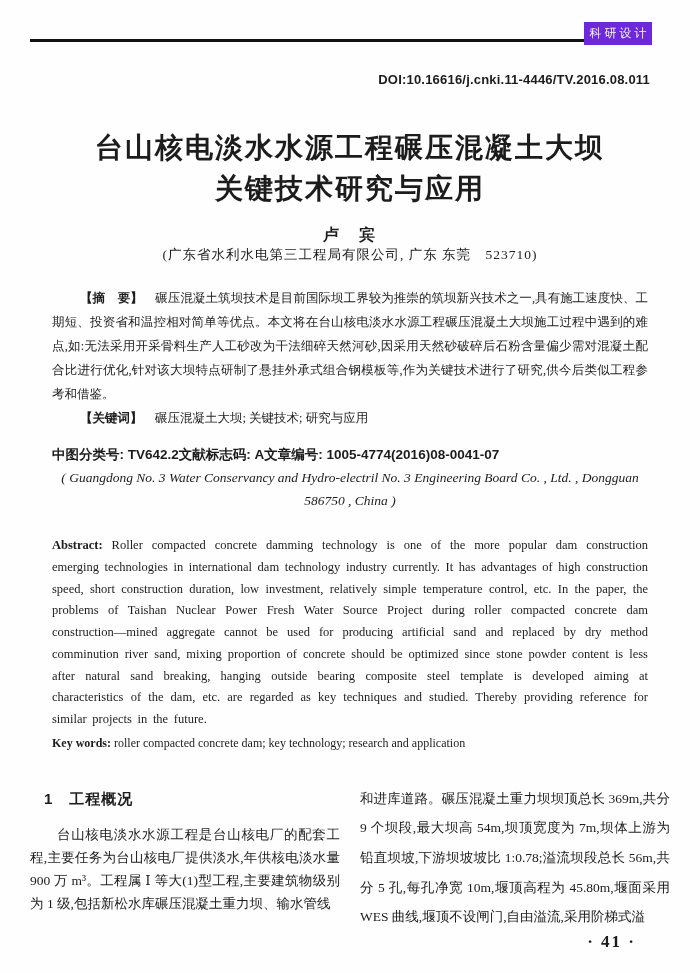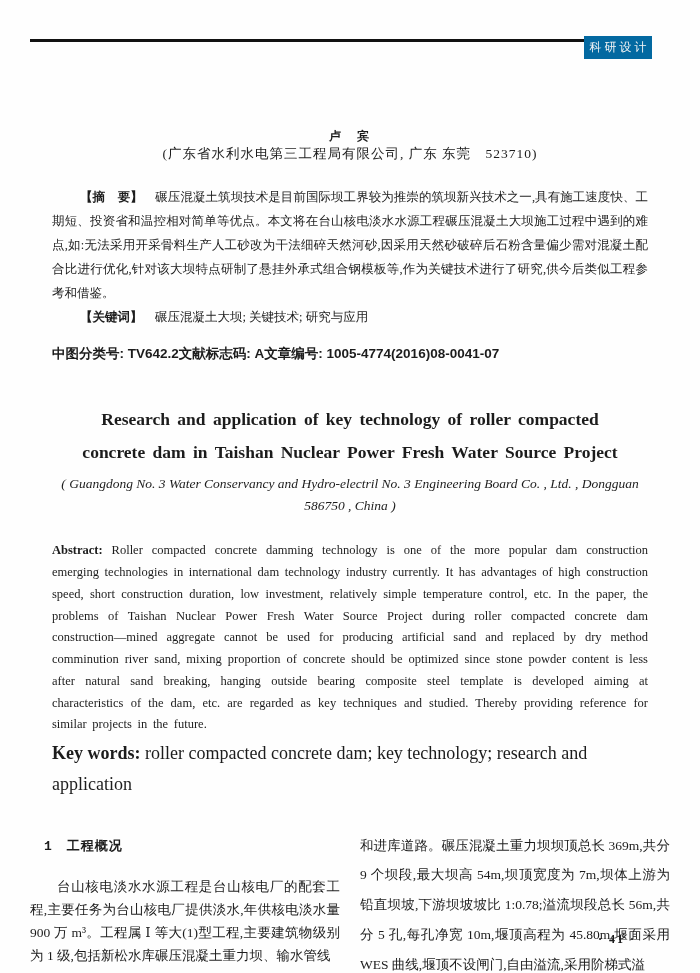--- a/index.html
+++ b/index.html
@@ -14,23 +14,23 @@
     overflow:hidden;
   }
   .content { padding:0 52px; }
 
   
   .top-rule {
     position:absolute; left:30px; top:39px;
     width:622px; height:3px; background:#121212;
   }
   .category-badge {
-    position:absolute; left:584px; top:36px;
+    position:absolute; left:584px; top:22px;
     width:68px; height:23px;
-    background:#0369a1; color:#f5f5f5;
+    background:#6d28d9; color:#f5f5f5;
     font-family:"Liberation Sans","DejaVu Sans",sans-serif;
     font-size:12px; letter-spacing:3px;
     display:flex; align-items:center; justify-content:center;
     padding-left:3px;
   }
   .doi-line {
     position:absolute; top:72px; right:50px;
     font-family:"Liberation Sans","DejaVu Sans",sans-serif;
     font-weight:bold; font-size:13px; letter-spacing:.2px;
   }
@@ -40,21 +40,21 @@
     margin-top:128px;
     text-align:center;
     font-weight:bold;
     font-size:28px;
     line-height:1.45;
     letter-spacing:2px;
   }
   .author-cn {
     margin-top:16px;
     text-align:center;
-    font-size:12px; font-weight:bold;
+    font-size:16px; font-weight:bold;
     letter-spacing:2px;
   }
   .affiliation-cn {
     text-align:center;
     font-size:13.5px;
     letter-spacing:1px;
   }
 
   
   .abstract-cn {
@@ -94,77 +94,76 @@
   }
 
   
   .abstract-en {
     margin-top:22px;
     font-size:12.5px; line-height:1.74;
     text-align:justify;
     word-spacing:2.5px;
   }
   .abstract-en .lbl, .kw-en .lbl { font-weight:bold; }
-  .kw-en { font-size:18px; line-height:1.74; margin-top:2px; }
+  .kw-en { font-size:12px; line-height:1.74; margin-top:2px; }
 
   
   .columns {
     display:flex; gap:20px;
     margin:30px -22px 0 -22px;
   }
   .col { flex:1; }
   .section-heading {
-    font-family:Liberation Mono, monospace;
-    font-weight:bold; font-size:13px;
-    margin:6px 0 20px 14px;
+    font-family:Liberation Sans, sans-serif;
+    font-weight:bold; font-size:15px;
+    margin:6px 0 14px 14px;
     letter-spacing:1px;
   }
   .col p {
     font-size:13.5px;
     text-align:justify;
   }
   .col-left p { line-height:1.72; text-indent:2em; }
   .col-right p { line-height:2.2; }
 
   .page-number {
     position:absolute; top:932px; right:64px;
-    font-size:12px; font-weight:bold;
+    font-size:17px; font-weight:bold;
     letter-spacing:2px;
   }
 </style>
 </head>
 <body>
 
 <div class="page">
 
   <div class="top-rule"></div>
   <div class="category-badge">科研设计</div>
+  <div class="doi-line">DOI:10.16616/j.cnki.11-4446/TV.2016.08.011</div>
 
   <div class="content">
 
     <h1 class="title-cn">
+      <div>台山核电淡水水源工程碾压混凝土大坝</div>
+      <div>关键技术研究与应用</div>
     </h1>
 
     <div class="author-cn">卢　宾</div>
     <div class="affiliation-cn">(广东省水利水电第三工程局有限公司, 广东 东莞　523710)</div>
 
     <p class="abstract-cn"><span class="lbl">【摘　要】</span><span>　碾压混凝土筑坝技术是目前国际坝工界较为推崇的筑坝新兴技术之一,具有施工速度快、工期短、投资省和温控相对简单等优点。本文将在台山核电淡水水源工程碾压混凝土大坝施工过程中遇到的难点,如:无法采用开采骨料生产人工砂改为干法细碎天然河砂,因采用天然砂破碎后石粉含量偏少需对混凝土配合比进行优化,针对该大坝特点研制了悬挂外承式组合钢模板等,作为关键技术进行了研究,供今后类似工程参考和借鉴。</span></p>
 
     <p class="kw-cn"><span class="lbl">【关键词】</span><span>　碾压混凝土大坝; 关键技术; 研究与应用</span></p>
 
     <div class="meta-row">
       <span class="seg"><span>中图分类号: </span><span>TV642.2</span></span>
       <span class="seg"><span>文献标志码: </span><span>A</span></span>
       <span class="seg"><span>文章编号: </span><span>1005-4774(2016)08-0041-07</span></span>
     </div>
 
-    <h2 class="title-en">
-      <div>Research and application of key technology of roller compacted</div>
-      <div>concrete dam in Taishan Nuclear Power Fresh Water Source Project</div>
-    </h2>
 
 
     <div class="affiliation-en">
       <div>( Guangdong No. 3 Water Conservancy and Hydro-electril No. 3 Engineering Board Co. , Ltd. , Dongguan</div>
       <div>586750 , China )</div>
     </div>
 
     <p class="abstract-en"><span class="lbl">Abstract: </span><span>Roller compacted concrete damming technology is one of the more popular dam construction emerging technologies in international dam technology industry currently. It has advantages of high construction speed, short construction duration, low investment, relatively simple temperature control, etc. In the paper, the problems of Taishan Nuclear Power Fresh Water Source Project during roller compacted concrete dam construction—mined aggregate cannot be used for producing artificial sand and replaced by dry method comminution river sand, mixing proportion of concrete should be optimized since stone powder content is less after natural sand breaking, hanging outside bearing composite steel template is developed aiming at characteristics of the dam, etc. are regarded as key techniques and studied. Thereby providing reference for similar projects in the future.</span></p>
 
     <p class="kw-en"><span class="lbl">Key words: </span><span>roller compacted concrete dam; key technology; research and application</span></p>

